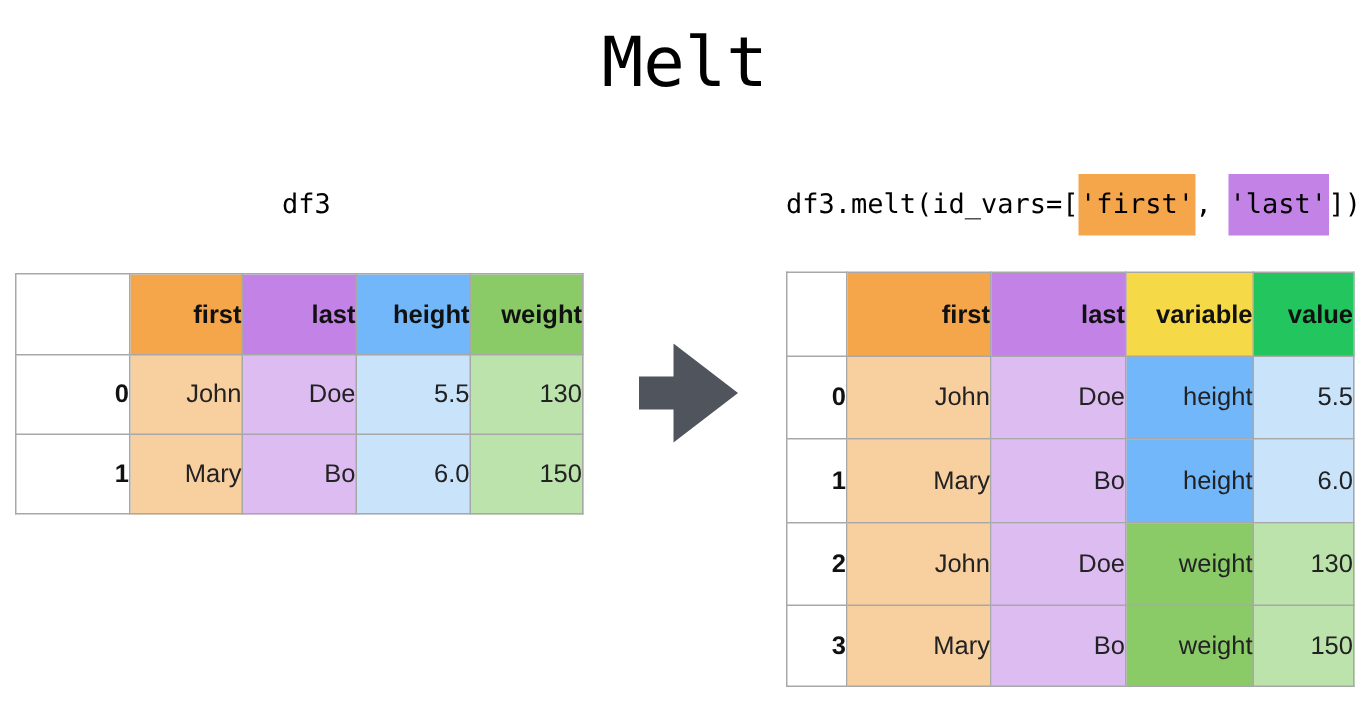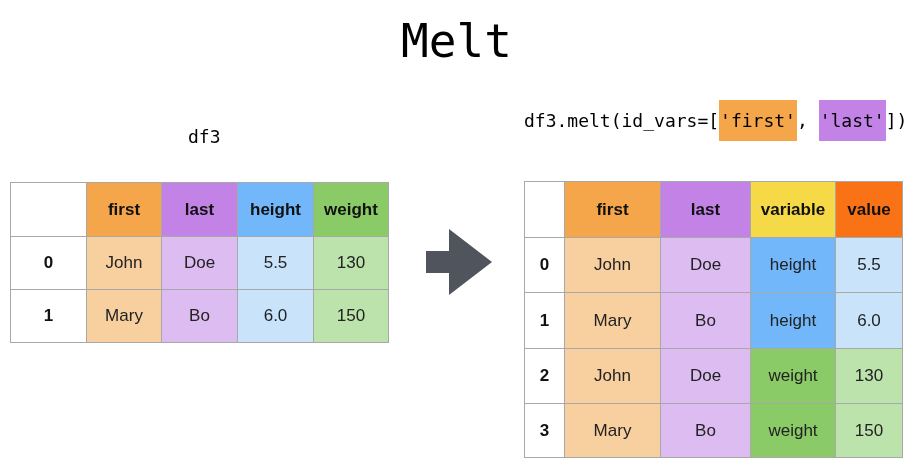--- a/index.html
+++ b/index.html
@@ -5,21 +5,21 @@
   html, body { margin: 0; padding: 0; background: #ffffff; }
   body { width: 913px; height: 475px; position: relative; overflow: hidden;
          font-family: "Liberation Sans", sans-serif; }
   .title { position: absolute; left: 0; width: 913px; top: 14px; text-align: center;
            font-family: "DejaVu Sans Mono", monospace; font-size: 46px; color: #000; }
   .caption { position: absolute; font-family: "DejaVu Sans Mono", monospace; font-size: 18px; color: #000; white-space: pre; }
   .hl { padding: 10px 1px; }
   .hl-first { background: #f5a54a; }
   .hl-last { background: #c282e6; }
   table { position: absolute; border-collapse: collapse; table-layout: fixed; }
-  td { border: 1.5px solid #a8a8a8; text-align: center; padding: 0; font-size: 17px; color: #222; }
+  td { border: 1.5px solid #a8a8a8; text-align: right; padding: 0; font-size: 17px; color: #222; }
   td.hdr { font-weight: bold; color: #111; }
   td.idx { font-weight: bold; color: #111; background: #fff; }
   .arrow { position: absolute; left: 426px; top: 229px; }
 </style>
 </head>
 <body>
 
 <div class="title">Melt</div>
 
 <div class="caption" style="left:188px; top:126px;">df3</div>
@@ -54,37 +54,37 @@
     <td style="background:#c9e3fb">6.0</td>
     <td style="background:#bce3ac">150</td>
   </tr>
 </tbody>
   </table>
 
 <svg class="arrow" width="68" height="68" viewBox="0 0 68 68">
   <polygon points="0,22 23,22 23,0 66,33 23,66 23,44 0,44" fill="#50545c"></polygon>
 </svg>
 
-<div class="caption" style="left:524px; top:110px;"><span>df3.melt(id_vars=[</span><span class="hl hl-first">'first'</span><span>, </span><span class="hl hl-last">'last'</span><span>])</span></div>
+<div class="caption" style="left:524px; top:126px;"><span>df3.melt(id_vars=[</span><span class="hl hl-first">'first'</span><span>, </span><span class="hl hl-last">'last'</span><span>])</span></div>
 
 <table style="left:524px; top:181px; width:378px;">
   <colgroup>
       <col style="width:40px">
       <col style="width:96px">
       <col style="width:90px">
       <col style="width:85px">
       <col style="width:67px">
     </colgroup>
   <tbody>
       <tr style="height:56px">
     <td class="idx"></td>
     <td class="hdr" style="background:#f5a54a">first</td>
     <td class="hdr" style="background:#c282e6">last</td>
     <td class="hdr" style="background:#f6d946">variable</td>
-    <td class="hdr" style="background:#f97316">value</td>
+    <td class="hdr" style="background:#22c55e">value</td>
   </tr>
   <tr style="height:55px">
     <td class="idx">0</td>
     <td style="background:#f8cf9e">John</td>
     <td style="background:#ddbdf1">Doe</td>
     <td style="background:#72b7f9">height</td>
     <td style="background:#c9e3fb">5.5</td>
   </tr>
   <tr style="height:56px">
     <td class="idx">1</td>

